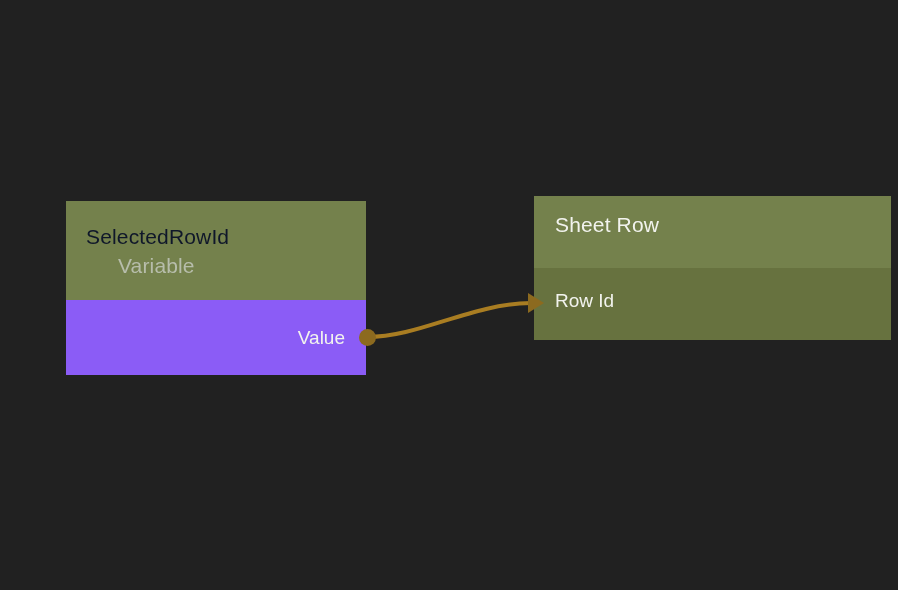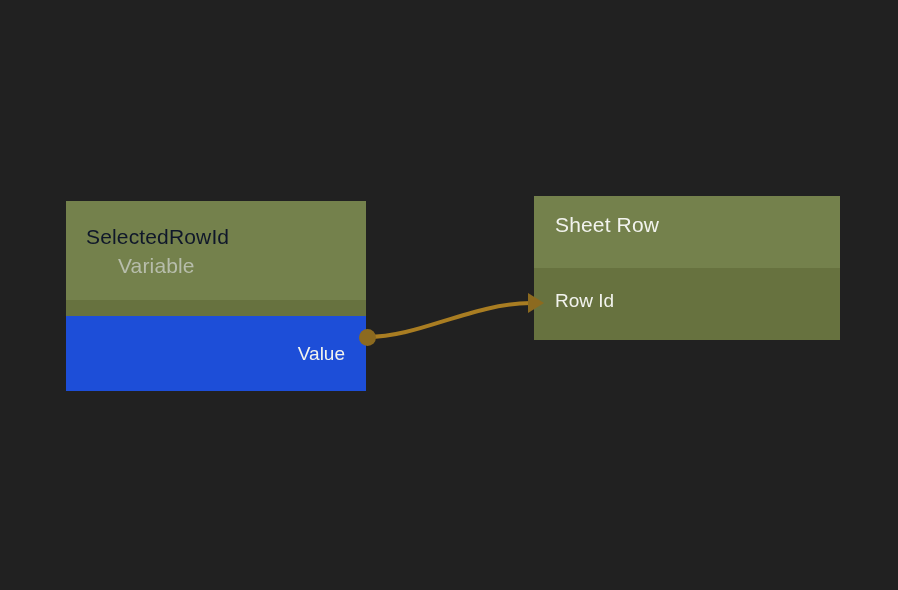--- a/index.html
+++ b/index.html
@@ -146,30 +146,30 @@
     <path id="edge-path" fill="none" stroke="#a97d22" stroke-width="4" stroke-linecap="round" d="M 367 337 C 420 337 470 304 531 303"></path>
   </svg>
 
   <div class="node" id="node-selectedrowid" style="left: 66px; top: 201px; width: 300px; height: 174px;">
 
     <div class="node-header" style="background: rgb(116, 129, 76);">
       <div class="node-title" style="color: #0f172a;">SelectedRowId</div>
       <div class="node-subtitle" style="color: rgb(183, 189, 171);">Variable</div>
     </div>
 
-    <div class="node-body" style="background: #1d4ed8; margin-top: 16px;">
+    <div class="node-body" style="background: #8b5cf6;">
       <div class="port-row out">
         <span class="port-label" style="color: rgb(242, 243, 238);">Value</span>
       </div>
     </div>
   </div>
 
   <div class="port-dot" id="port-value-dot" style="background: rgb(140, 106, 31);"></div>
 
-  <div class="node" id="node-sheetrow" style="left: 534px; top: 196px; width: 306px; height: 144px;">
+  <div class="node" id="node-sheetrow" style="left: 534px; top: 196px; width: 357px; height: 144px;">
 
     <div class="node-header" style="background: rgb(116, 129, 76);">
       <div class="node-title" style="color: rgb(242, 243, 238);">Sheet Row</div>
     </div>
 
     <div class="node-body" style="background: rgb(103, 114, 63);">
       <div class="port-row in">
         <span class="port-label" style="color: rgb(242, 243, 238);">Row Id</span>
       </div>
     </div>

